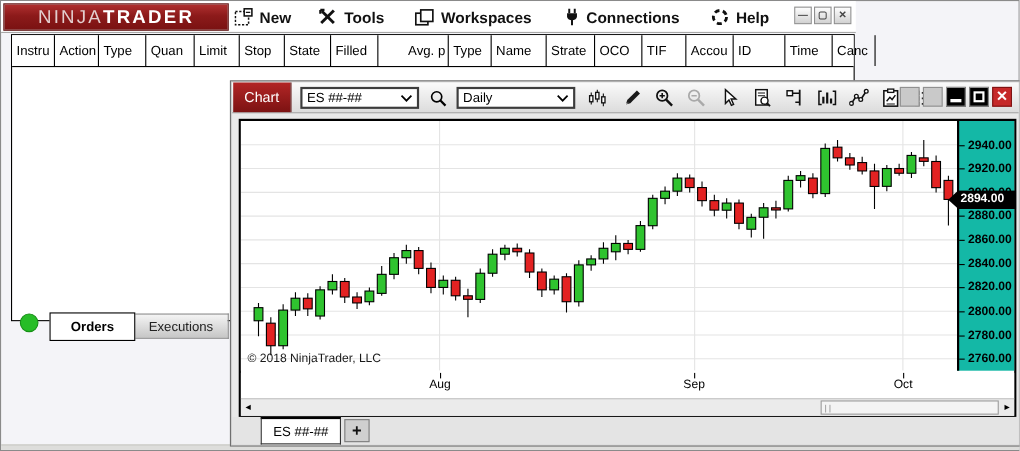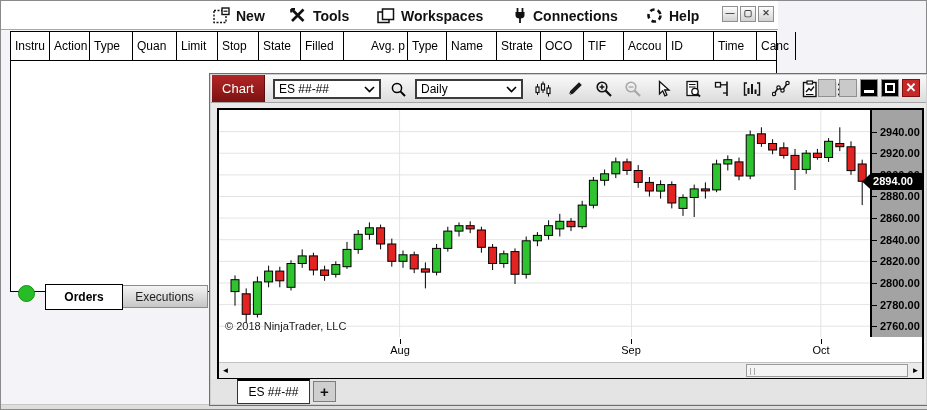--- a/index.html
+++ b/index.html
@@ -40,21 +40,21 @@
   .ch-btn { width:18px; height:18px; border:1px solid #909090; position:relative; }
   .ch-btn.gray { background:#c9c9c9; }
   .ch-btn.black { background:#000; }
   .ch-btn.red { background:#c62828; border-color:#7e1212; }
   .ch-btn .min-glyph { position:absolute; left:3px; right:3px; bottom:3px; height:3px; background:#fff; }
   .ch-btn .max-glyph { position:absolute; left:3px; top:3px; right:3px; bottom:3px; border:2px solid #fff; }
   .ch-btn .x-glyph { position:absolute; left:0; top:0; width:100%; height:100%; color:#fff; font-size:13px; font-weight:700; text-align:center; line-height:16px; }
 
   .ch-box { position:absolute; left:7px; top:34px; width:707px; height:272px; background:#fff; border:2px solid #000; }
   .plot { position:absolute; left:0; top:0; width:651px; height:227px; background:#fff; overflow:hidden; }
-  .axis { position:absolute; left:651px; top:0; width:52px; height:227px; background:#a3a3a3; border-left:2px solid #000; }
+  .axis { position:absolute; left:651px; top:0; width:52px; height:227px; background:#14b8a6; border-left:2px solid #000; }
   .ytick { position:absolute; left:0; height:12px; display:flex; align-items:center; font-size:11px; font-weight:700; color:#000; white-space:nowrap; }
   .ytick .dash { width:5px; height:1px; background:#000; margin-right:3px; }
   .price-tag { position:absolute; left:-10px; width:62px; height:17px; background:#000; color:#fff; font-size:11px; font-weight:700; line-height:17px; text-align:center; clip-path:polygon(0 50%, 15% 0, 100% 0, 100% 100%, 15% 100%); z-index:3; }
   .xstrip { position:absolute; left:0; top:229px; width:703px; height:23px; background:#fff; }
   .xtick-mark { position:absolute; top:0; width:1px; height:5px; background:#000; }
   .xtick-label { position:absolute; top:5px; transform:translateX(-50%); font-size:11px; color:#000; }
   .copyright { position:absolute; left:6px; bottom:5px; font-size:11px; color:#1a1a1a; }
 
   .hscroll { position:absolute; left:0; top:252px; width:703px; height:16px; background:#ebebeb; border-top:1px solid #c2c2c2; }
   .hs-arrow { position:absolute; top:1px; width:13px; height:14px; font-size:8px; line-height:14px; text-align:center; color:#000; }
@@ -66,20 +66,24 @@
   .ch-addtab { position:absolute; left:102px; top:2px; width:23px; height:21px; background:#cfcfcf; border:1px solid #7d7d7d; font-size:15px; font-weight:700; color:#111; text-align:center; line-height:19px; }
 </style>
 </head>
 <body>
 
 <div class="screen">
   <div class="bottom-strip"></div>
 
   <div class="cc">
     <div class="cc-menubar">
+      <div class="logo">
+        <span class="ninja">NINJA</span>
+          <span class="trader">TRADER</span>
+      </div>
       <div id="menu-items">
           <div class="menu-item" style="left: 212px;">
             <span>
               <svg width="17" height="17" viewBox="0 0 17 17">
                 <rect x="1" y="3.5" width="12" height="12" fill="none" stroke="#111" stroke-width="1.4" stroke-dasharray="2,1.5"></rect>
                 <rect x="9" y="1" width="7" height="6.5" fill="#fff" stroke="#111" stroke-width="1.4"></rect>
                 <line x1="10.5" y1="4.2" x2="14.5" y2="4.2" stroke="#111" stroke-width="1.2"></line>
               </svg>
             </span>
             <span>New</span>

